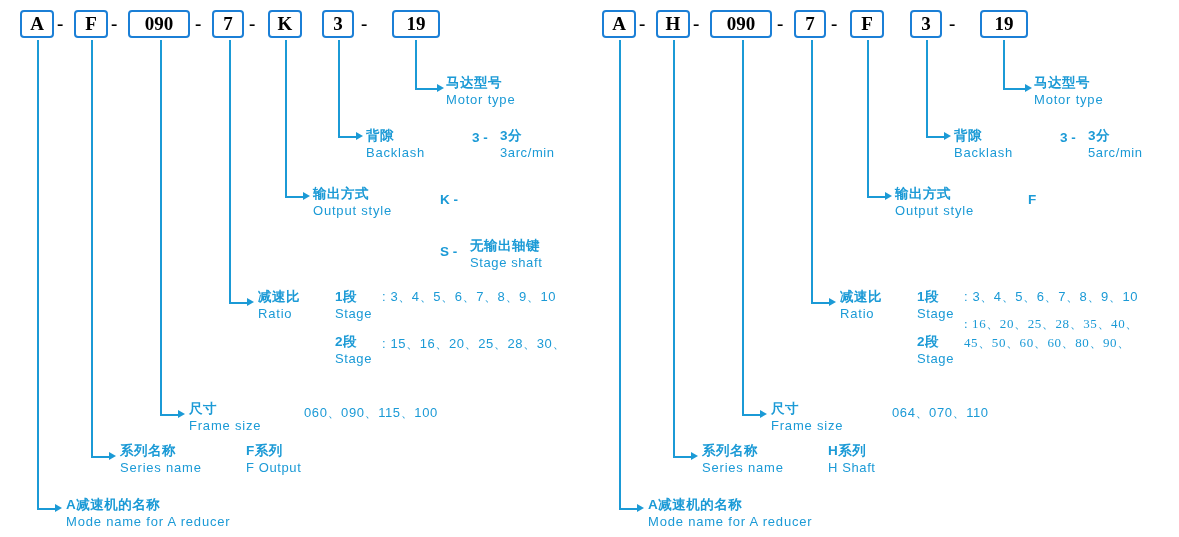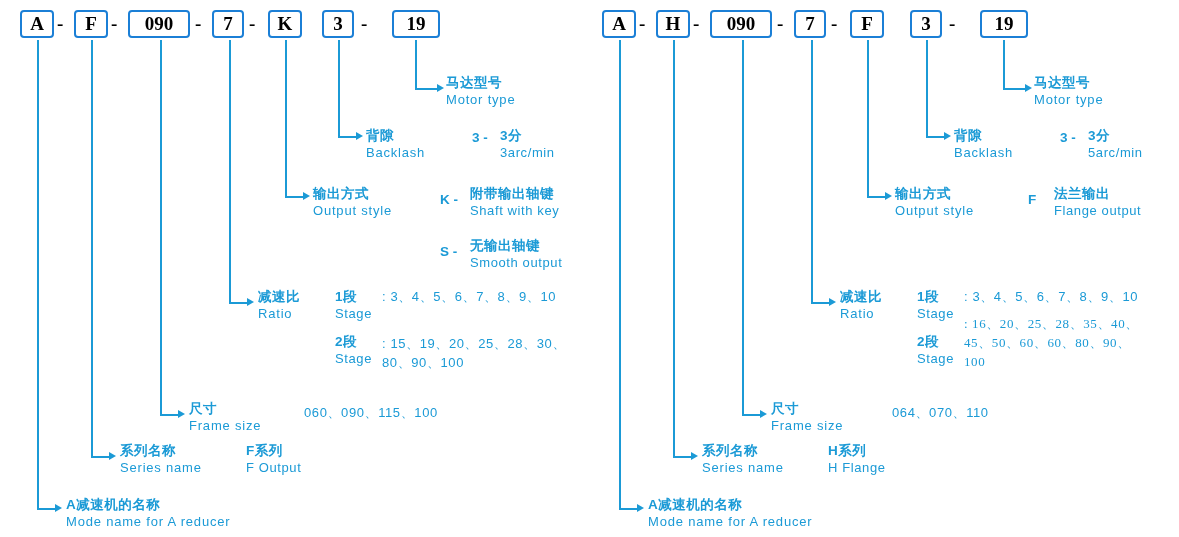--- a/index.html
+++ b/index.html
@@ -95,30 +95,26 @@
   <div class="vline" style="left:285px;top:40px;height:156px;"></div>
   <div class="hline" style="left:285px;top:196px;width:20px;"></div>
   <div class="arrow" style="left:303px;top:192px;"></div>
   <div class="lbl" style="left:313px;top:186px;">
     <div class="cn">输出方式</div>
     <div class="en">Output style</div>
   </div>
   <div class="lbl" style="left:440px;top:192px;">
     <div class="key">K -</div>
   </div>
-  <div class="lbl" style="left:470px;top:186px;">
-    <div class="valcn">附带输出轴键</div>
-    <div class="val">Shaft with key</div>
-  </div>
   <div class="lbl" style="left:440px;top:244px;">
     <div class="key">S -</div>
   </div>
   <div class="lbl" style="left:470px;top:238px;">
     <div class="valcn">无输出轴键</div>
-    <div class="val">Smooth output</div>
+    <div class="val">Stage shaft</div>
   </div>
 
   <div class="vline" style="left:229px;top:40px;height:262px;"></div>
   <div class="hline" style="left:229px;top:302px;width:20px;"></div>
   <div class="arrow" style="left:247px;top:298px;"></div>
   <div class="lbl" style="left:258px;top:289px;">
     <div class="cn">减速比</div>
     <div class="en">Ratio</div>
   </div>
   <div class="lbl" style="left:335px;top:289px;">
@@ -126,22 +122,21 @@
     <div class="val">Stage</div>
   </div>
   <div class="lbl" style="left:382px;top:289px;">
     <div class="val">: 3、4、5、6、7、8、9、10</div>
   </div>
   <div class="lbl" style="left:335px;top:334px;">
     <div class="valcn">2段</div>
     <div class="val">Stage</div>
   </div>
   <div class="lbl" style="left:382px;top:334px;line-height:19px;">
-    <div class="val">: 15、19、20、25、28、30、</div>
-    <div class="val">80、90、100</div>
+    <div class="val">: 15、16、20、25、28、30、</div>
   </div>
 
   <div class="vline" style="left:160px;top:40px;height:374px;"></div>
   <div class="hline" style="left:160px;top:414px;width:20px;"></div>
   <div class="arrow" style="left:178px;top:410px;"></div>
   <div class="lbl" style="left:189px;top:401px;">
     <div class="cn">尺寸</div>
     <div class="en">Frame size</div>
   </div>
   <div class="lbl" style="left:304px;top:405px;">
@@ -210,24 +205,20 @@
   <div class="vline" style="left:277px;top:40px;height:156px;"></div>
   <div class="hline" style="left:277px;top:196px;width:20px;"></div>
   <div class="arrow" style="left:295px;top:192px;"></div>
   <div class="lbl" style="left:305px;top:186px;">
     <div class="cn">输出方式</div>
     <div class="en">Output style</div>
   </div>
   <div class="lbl" style="left:438px;top:192px;">
     <div class="key">F</div>
   </div>
-  <div class="lbl" style="left:464px;top:186px;">
-    <div class="valcn">法兰输出</div>
-    <div class="val">Flange output</div>
-  </div>
 
   <div class="vline" style="left:221px;top:40px;height:262px;"></div>
   <div class="hline" style="left:221px;top:302px;width:20px;"></div>
   <div class="arrow" style="left:239px;top:298px;"></div>
   <div class="lbl" style="left:250px;top:289px;">
     <div class="cn">减速比</div>
     <div class="en">Ratio</div>
   </div>
   <div class="lbl" style="left:327px;top:289px;">
     <div class="valcn">1段</div>
@@ -236,21 +227,20 @@
   <div class="lbl" style="left:374px;top:289px;">
     <div class="val">: 3、4、5、6、7、8、9、10</div>
   </div>
   <div class="lbl" style="left:327px;top:334px;">
     <div class="valcn">2段</div>
     <div class="val">Stage</div>
   </div>
   <div class="lbl" style="left:374px;top:314px;line-height:19px;font-family:Liberation Serif, serif;">
     <div class="val">: 16、20、25、28、35、40、</div>
     <div class="val">45、50、60、60、80、90、</div>
-    <div class="val">100</div>
   </div>
 
   <div class="vline" style="left:152px;top:40px;height:374px;"></div>
   <div class="hline" style="left:152px;top:414px;width:20px;"></div>
   <div class="arrow" style="left:170px;top:410px;"></div>
   <div class="lbl" style="left:181px;top:401px;">
     <div class="cn">尺寸</div>
     <div class="en">Frame size</div>
   </div>
   <div class="lbl" style="left:302px;top:405px;">
@@ -259,21 +249,21 @@
 
   <div class="vline" style="left:83px;top:40px;height:416px;"></div>
   <div class="hline" style="left:83px;top:456px;width:20px;"></div>
   <div class="arrow" style="left:101px;top:452px;"></div>
   <div class="lbl" style="left:112px;top:443px;">
     <div class="cn">系列名称</div>
     <div class="en">Series name</div>
   </div>
   <div class="lbl" style="left:238px;top:443px;">
     <div class="valcn">H系列</div>
-    <div class="val">H Flange</div>
+    <div class="val">H Shaft</div>
   </div>
 
   <div class="vline" style="left:29px;top:40px;height:468px;"></div>
   <div class="hline" style="left:29px;top:508px;width:20px;"></div>
   <div class="arrow" style="left:47px;top:504px;"></div>
   <div class="lbl" style="left:58px;top:497px;">
     <div class="cn">A减速机的名称</div>
     <div class="en">Mode name for A reducer</div>
   </div>
 </div>

